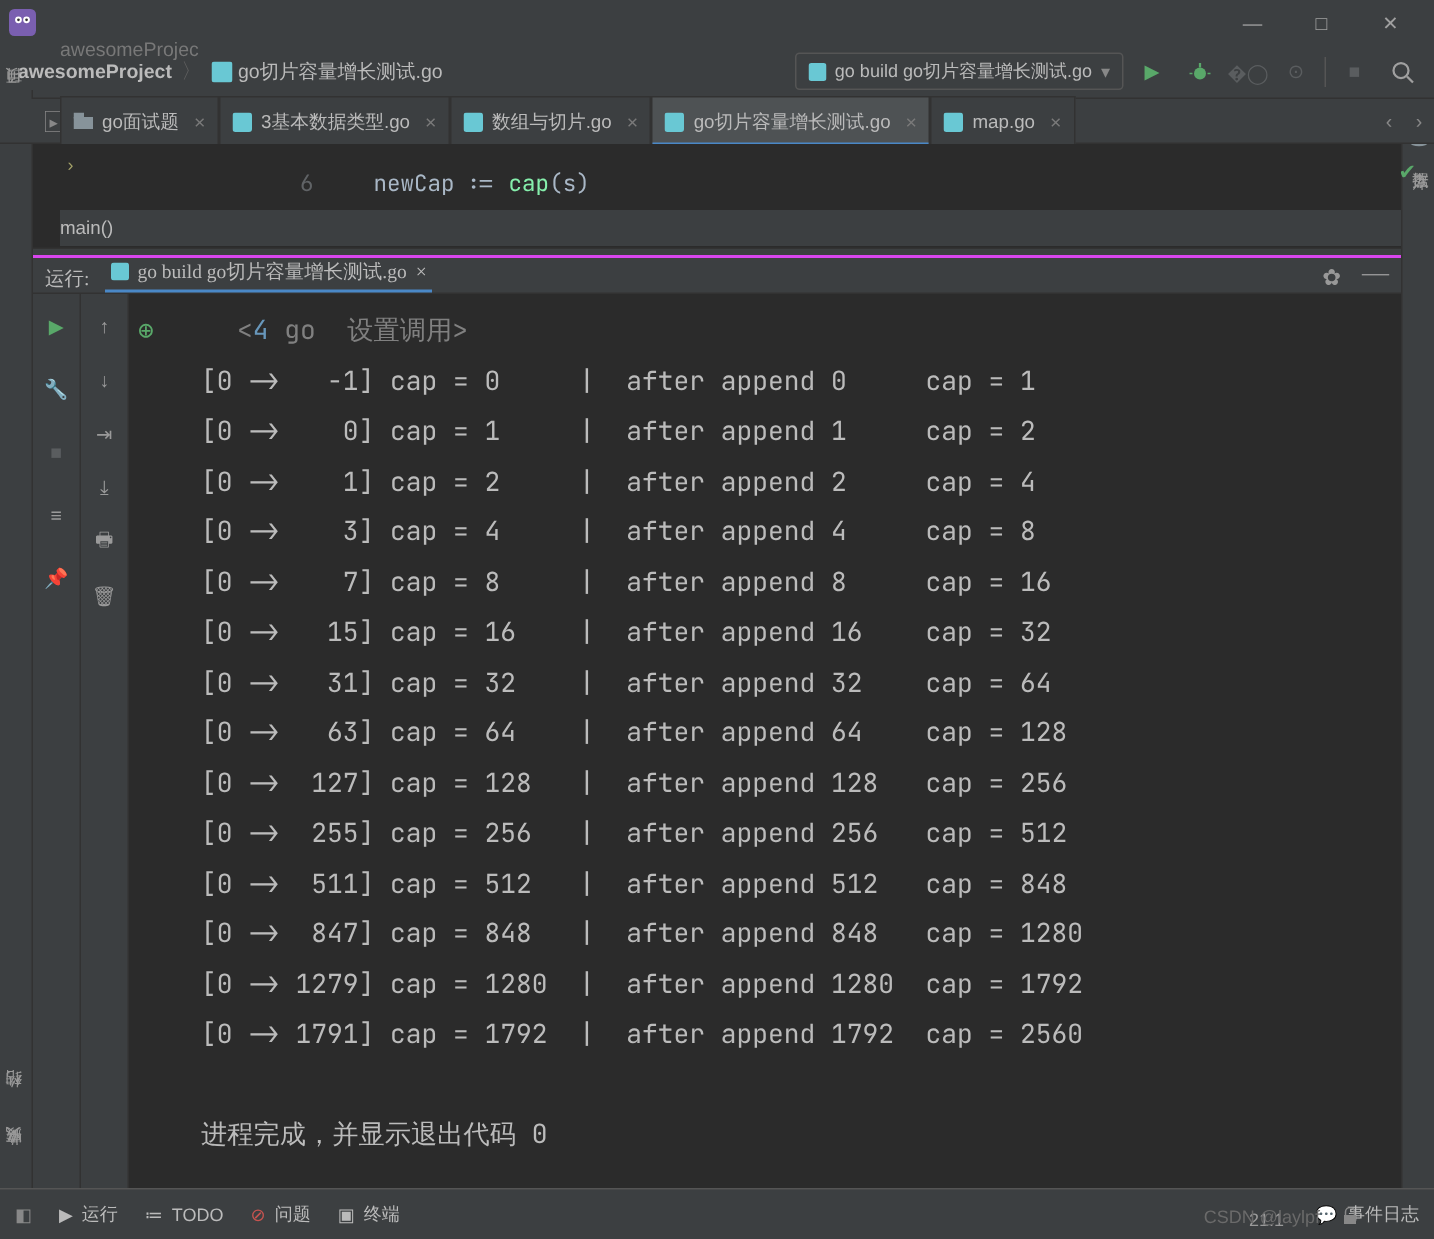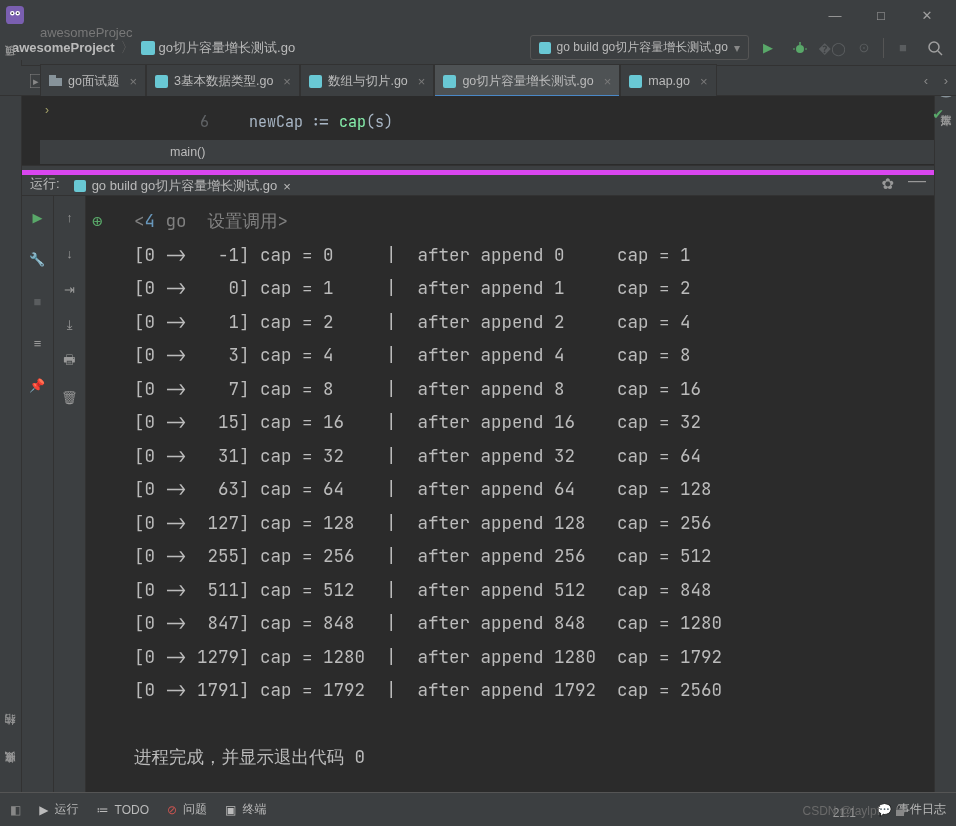--- a/index.html
+++ b/index.html
@@ -56,49 +56,49 @@
   .tab .x { color:#7a7a7a; font-size:13px; margin-left:4px;}
   .tab.active::after { content:""; position:absolute; left:0; right:0; bottom:-1px; height:3px; background:#4a88c7;}
   .file-tabstrip { display:flex; align-items:center; gap:0; overflow:hidden; flex:1;}
   .tab-arrow { width:20px; text-align:center; color:#888;}
   .editor-area {
     position:absolute; left:22px; right:22px; top:96px; height:70px;
     background:#2b2b2b; border-bottom:1px solid #323232;
   }
   .gutter-top { position:absolute; left:40px; top:96px; width:14px; height:28px; display:flex; align-items:center; justify-content:center; color:#a4a269; font-size:12px;}
   .editor-breadcrumb { position:absolute; left:40px; top:140px; right:22px; height:24px;
-    background:#3c3f41; display:flex; align-items:center; padding-left:130px; color:#bbbbbb; font-size:12.5px;}
+    background:#3c3f41; display:flex; align-items:center; color:#bbbbbb; font-size:12.5px;}
   .code-snippet { font-family:"JetBrains Mono","Consolas",monospace; color:#cc7832;
     position:absolute; left:200px; top:112px; font-size:15px;}
   .code-snippet .id { color:#a9b7c6;}
   .code-snippet .fn { color:#86efac;}
   .run-header {
     position:absolute; left:22px; right:22px; top:170px; height:26px;
-    background:#3c3f41; border-top:5px solid #d946ef; border-bottom:1px solid #323232;
-    display:flex; align-items:flex-start; padding:0 8px; gap:10px;
+    background:#3c3f41; border-top:2px solid #d946ef; border-bottom:1px solid #323232;
+    display:flex; align-items:flex-end; padding:0 8px; gap:10px;font-family:Liberation Serif, serif;
   }
   .run-header .lbl { font-size:13px;}
   .run-cfg-tab { display:flex; align-items:center; gap:6px; border-bottom:2px solid #4a88c7; padding:2px 4px 3px;}
   .run-header .right { margin-left:auto; display:flex; gap:14px; color:#989898;}
   .run-body {
     position:absolute; left:22px; right:22px; top:196px; bottom:34px;
     background:#2b2b2b; display:flex;
   }
   .run-gutter1 { width:32px; border-right:1px solid #323232; background:#3c3f41;
     display:flex; flex-direction:column; align-items:center; padding-top:10px; gap:20px;}
   .run-gutter2 { width:32px; border-right:1px solid #323232; background:#3c3f41;
     display:flex; flex-direction:column; align-items:center; padding-top:10px; gap:14px;}
   .gbtn { width:22px; height:22px; display:flex; align-items:center; justify-content:center; color:#9a9a9a;}
   .console {
     flex:1; padding: 8px 12px 8px 48px;
     font-family:"JetBrains Mono","Consolas",monospace;
     font-size:17.5px; line-height:33.5px; color:#bbbbbb; white-space:pre;
     overflow:hidden; position:relative;
   }
-  .console .hdr { color:#808080;}
+  .console .hdr { color:#808080;margin-left:24px;}
   .console .hdr .n { color:#6897bb;}
   .footer {
     position:absolute; left:0; right:0; bottom:0; height:34px;
     background:#3c3f41; border-top:1px solid #555;
     display:flex; align-items:center; padding:0 10px; gap:18px; font-size:12px;
   }
   .footer .item { display:flex; align-items:center; gap:6px;}
   .footer .right { margin-left:auto; display:flex; align-items:center; gap:16px;}
   .watermark { position:absolute; right:76px; bottom:8px; color:#6a6a6a; font-size:12px;}
   .gear { font-size:15px;}

